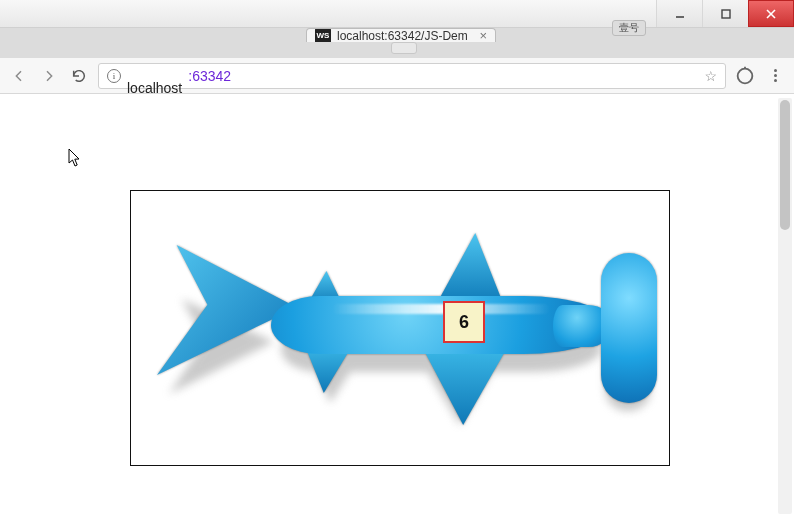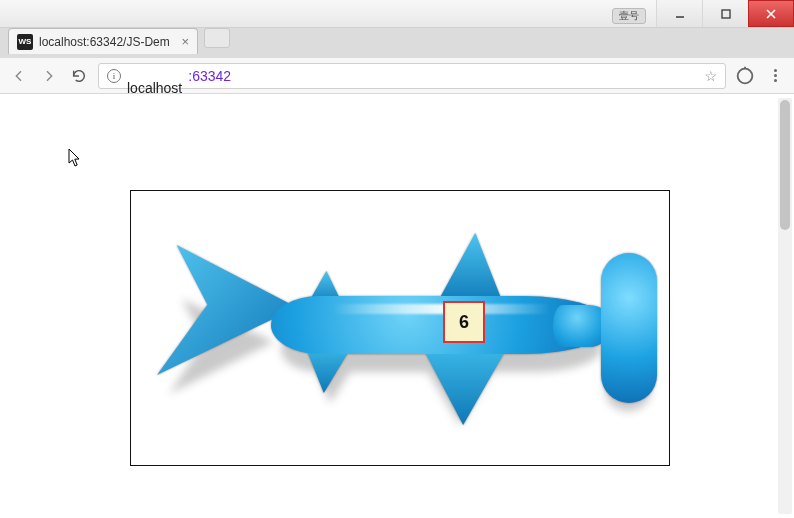--- a/index.html
+++ b/index.html
@@ -1,27 +1,27 @@
 <!DOCTYPE html>
 <html><head>
 <meta charset="utf-8">
 <style>
 *{margin:0;padding:0;box-sizing:border-box;font-family:"Segoe UI",Arial,sans-serif;}
 body{background:#fff;width:794px;height:518px;overflow:hidden;position:relative;}
 
 
 .titlebar{height:28px;background:linear-gradient(#f8f8f8,#e8e8e8);border-bottom:1px solid #d0d0d0;display:flex;justify-content:flex-end;align-items:stretch;position:relative;}
-.lang-badge{position:absolute;right:148px;top:8px;font-size:10px;background:#ddd;border:1px solid #bbb;border-radius:3px;padding:0 6px;line-height:14px;color:#444;}
+.lang-badge{position:absolute;right:148px;top:20px;font-size:10px;background:#ddd;border:1px solid #bbb;border-radius:3px;padding:0 6px;line-height:14px;color:#444;}
 .win-btn{width:46px;display:flex;align-items:center;justify-content:center;border-left:1px solid #d8d8d8;background:linear-gradient(#f4f4f4,#e4e4e4);}
 .win-btn svg{width:12px;height:12px;}
 .win-close{background:linear-gradient(#e66,#c33);border:1px solid #b22;}
 .win-close svg{stroke:#fff;}
 
 
-.tabstrip{height:30px;background:#dcdcdc;display:flex;align-items:flex-start;padding-left:8px;}
+.tabstrip{height:30px;background:#dcdcdc;display:flex;align-items:center;padding-left:8px;flex-direction:column;}
 .tab{height:26px;width:190px;background:#f5f5f5;border:1px solid #bcbcbc;border-bottom:none;border-top-left-radius:4px;border-top-right-radius:4px;display:flex;align-items:center;padding:0 8px;gap:6px;font-size:12px;color:#333;overflow:hidden;white-space:nowrap;}
 .favicon{width:16px;height:16px;background:#222;color:#fff;font-size:8px;font-weight:700;display:flex;align-items:center;justify-content:center;border-radius:2px;}
 .tab-title{flex:1;overflow:hidden;text-overflow:ellipsis;}
 .tab-x{color:#777;font-size:13px;line-height:1;}
 .newtab{width:26px;height:20px;margin-left:6px;margin-bottom:4px;background:#e8e8e8;border:1px solid #c8c8c8;border-radius:3px;}
 
 
 .toolbar{height:36px;border-bottom:1px solid #d8d8d8;display:flex;align-items:center;padding:0 8px;gap:8px;background:#f7f7f7;}
 .nav-btn{width:22px;height:22px;display:flex;align-items:center;justify-content:center;color:#8c8c8c;}
 .nav-btn svg{width:16px;height:16px;}

